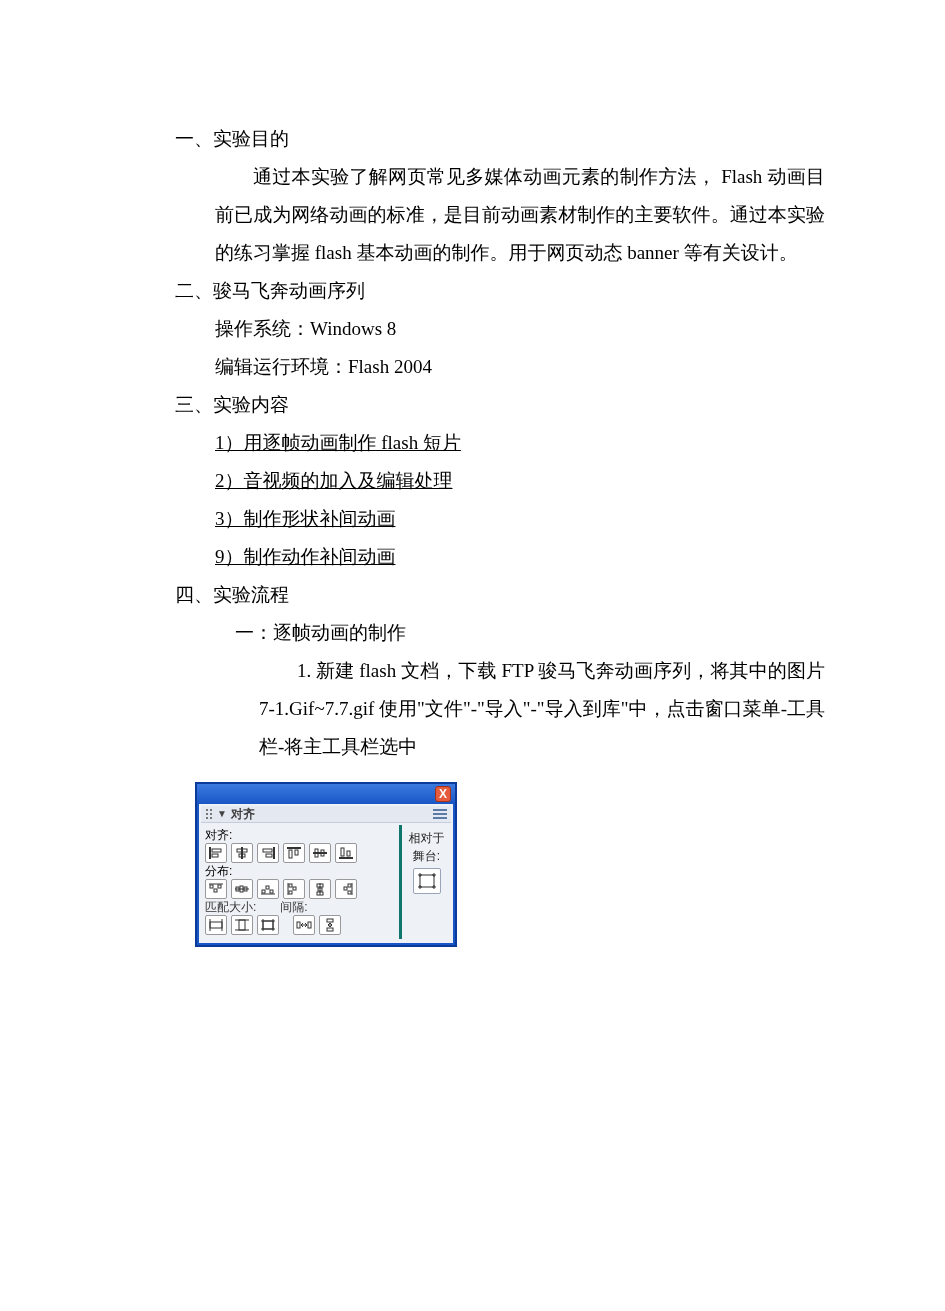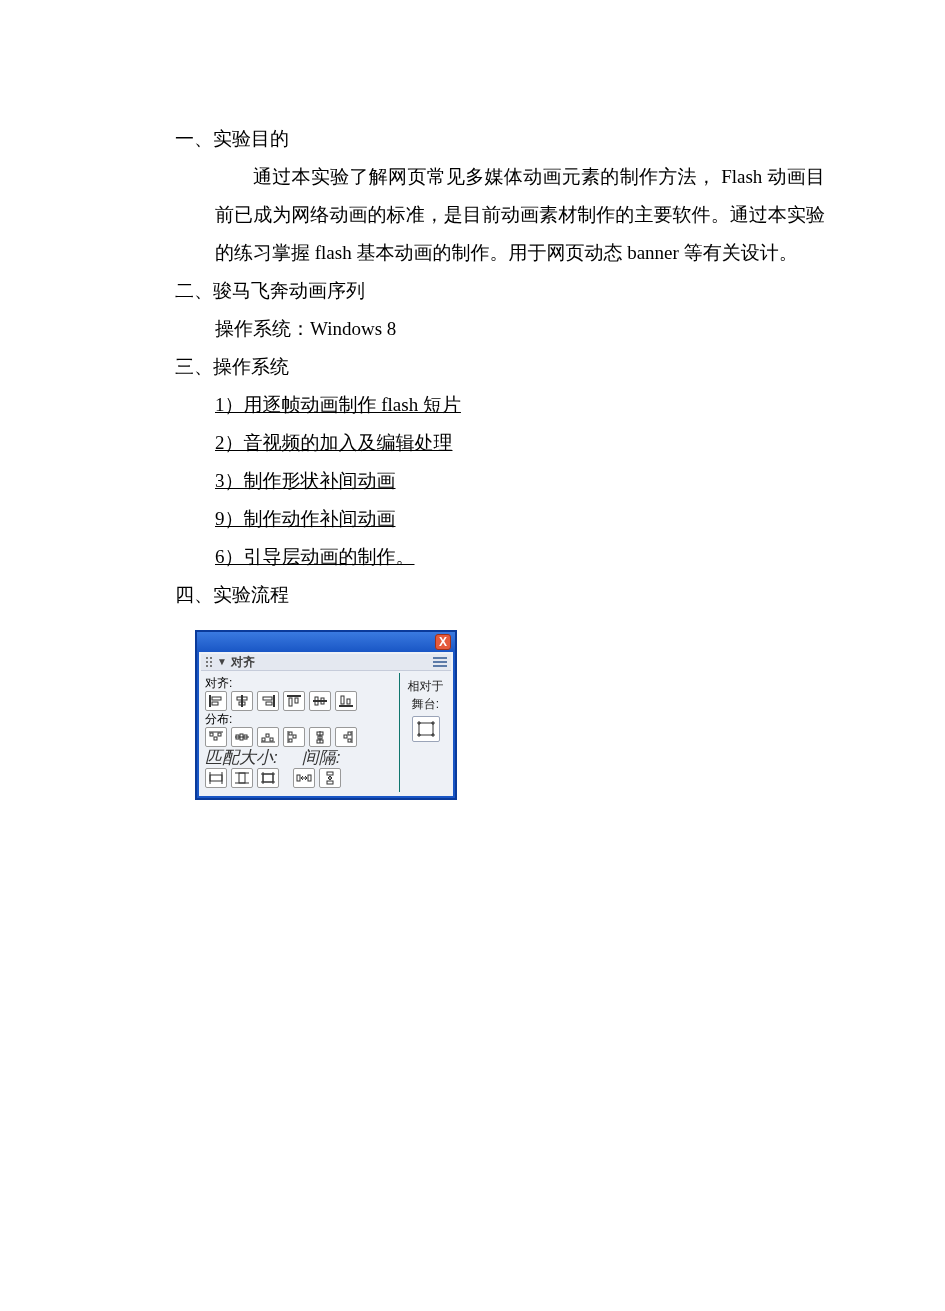--- a/index.html
+++ b/index.html
@@ -92,26 +92,26 @@
     border-top:2px solid #5b7aa8;
     border-bottom:2px solid #5b7aa8;
     position:relative;
   }
   .menu-icon::before{
     content:"";position:absolute;left:0;top:2px;width:14px;height:2px;background:#5b7aa8;
   }
   .panel-body { display:flex; }
   .panel-left { flex:1; padding:2px 4px; }
   .panel-right {
-    width:52px; border-left:1px solid #0f766e;
+    width:52px; border-left:3px solid #0f766e;
     display:flex; flex-direction:column; align-items:center; justify-content:flex-start;
     padding-top:6px; gap:4px;
   }
   .row-label { font-size:12px; color:#000000; margin-top:2px; }
-  .row-label-inline { display:flex; gap:24px; font-size:17px; margin-top:2px;font-style:italic;}
+  .row-label-inline { display:flex; gap:24px; font-size:12px; margin-top:2px;}
   .icon-row { display:flex; gap:4px; margin:2px 0 2px 0;}
   .ico {
     width:22px; height:20px;
     border:1px solid #999;
     background:#fff;
     display:flex; align-items:center; justify-content:center;
     border-radius:2px;
   }
   .ico svg { display:block; }
   .stage-btn {
@@ -127,33 +127,37 @@
 <body>
 
 <div class="heading">一、实验目的</div>
 <div class="body-indent">
   <div class="para-indent">通过本实验了解网页常见多媒体动画元素的制作方法， Flash 动画目前已成为网络动画的标准，是目前动画素材制作的主要软件。通过本实验的练习掌握 flash 基本动画的制作。用于网页动态 banner 等有关设计。</div>
 </div>
 
 <div class="heading">二、骏马飞奔动画序列</div>
 <div class="body-indent">
   <div>操作系统：Windows 8</div>
-</div>
-
-<div class="heading">三、操作系统</div>
+  <div>编辑运行环境：Flash 2004</div>
+</div>
+
+<div class="heading">三、实验内容</div>
 <div class="body-indent">
   <div class="list-item">1）用逐帧动画制作 flash 短片</div>
   <div class="list-item">2）音视频的加入及编辑处理</div>
   <div class="list-item">3）制作形状补间动画</div>
   <div class="list-item">9）制作动作补间动画</div>
-  <div class="list-item">6）引导层动画的制作。</div>
 </div>
 
 <div class="heading">四、实验流程</div>
 <div class="body-indent">
+  <div class="sub1">一：逐帧动画的制作</div>
+  <div class="sub2">
+    <div class="text para-indent">1. 新建 flash 文档，下载 FTP 骏马飞奔动画序列，将其中的图片 7-1.Gif~7.7.gif 使用"文件"-"导入"-"导入到库"中，点击窗口菜单-工具栏-将主工具栏选中</div>
+  </div>
 </div>
 
 <div class="align-panel-wrap">
   <div class="panel-outer">
     <div class="titlebar">
       <div class="close-btn">X</div>
     </div>
     <div class="panel-inner">
       <div class="panel-title-row">
         <div class="panel-title-left">

